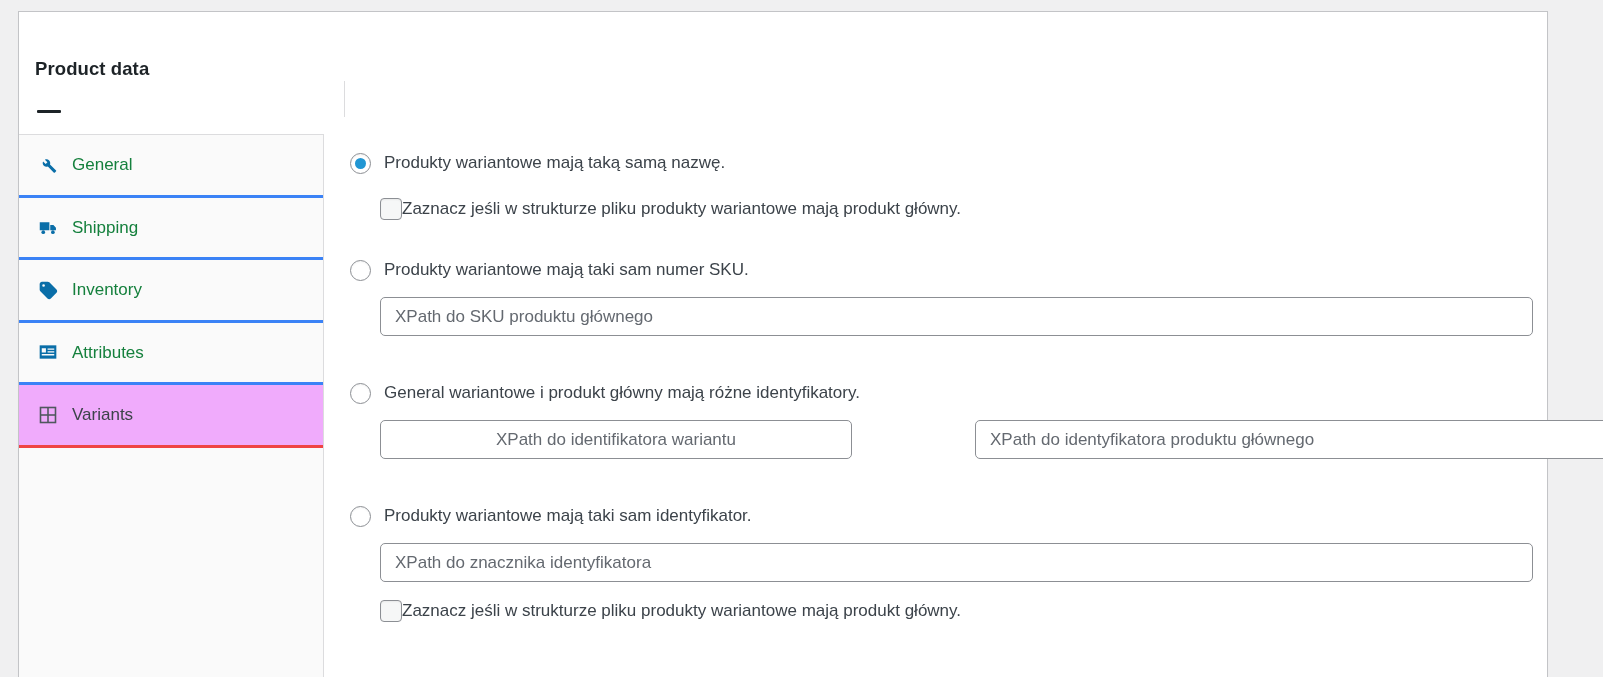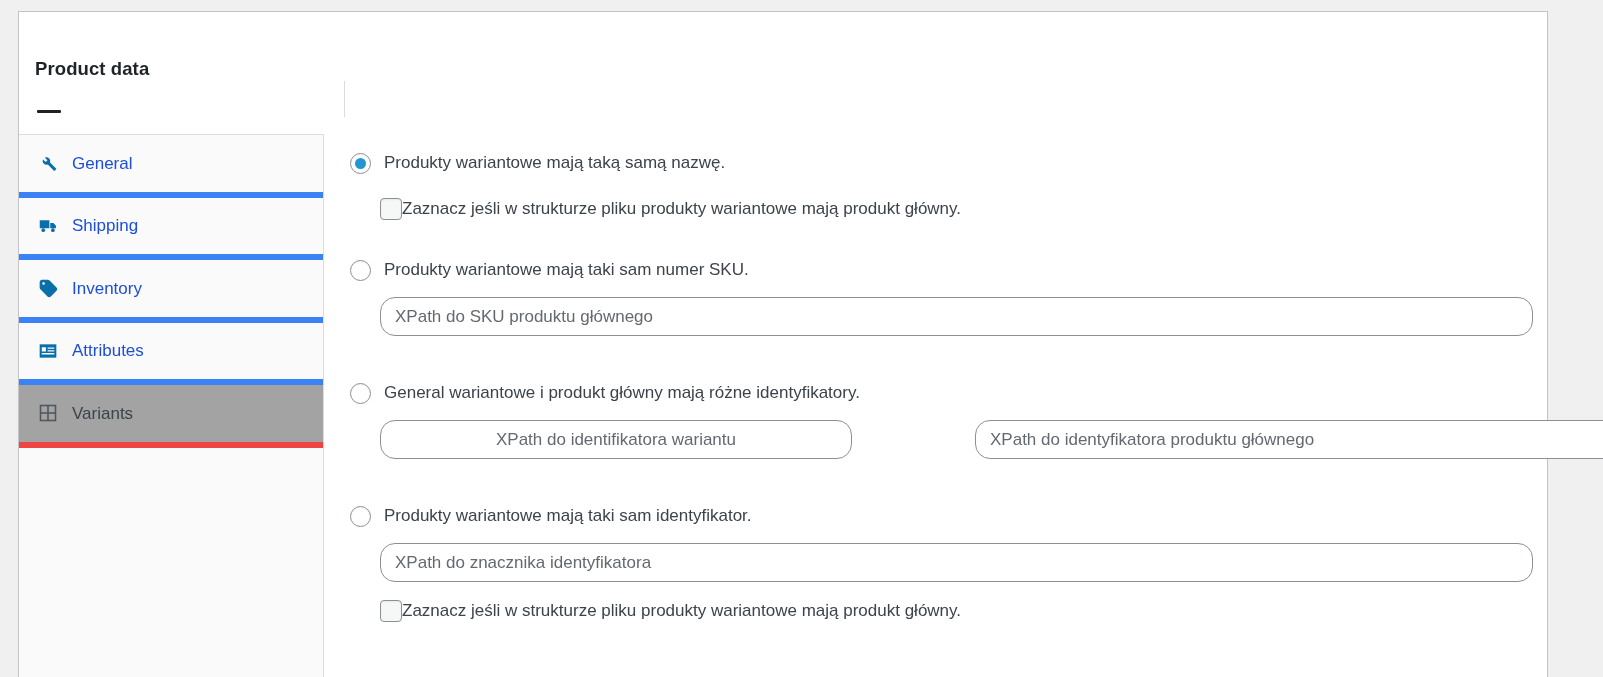--- a/index.html
+++ b/index.html
@@ -112,40 +112,40 @@
     padding: 0;
     margin: 0;
     list-style: none;
   }
   .tab {
     display: flex;
     align-items: center;
     gap: 13px;
     height: 62.5px;
     padding-left: 18px;
-    border-bottom: 6px solid #3b82f6;
-    font-size: 17px;
-    color: #1d4ed8;
+    border-bottom: 3px solid #3b82f6;
+    font-size: 17px;
+    color: #15803d;
     cursor: pointer;
     line-height: 1;
   }
   .tab .tab-icon {
     width: 22px;
     height: 22px;
     flex: 0 0 22px;
     display: flex;
     align-items: center;
     justify-content: center;
     color: #0a6ea8;
   }
   .tab .tab-icon svg { display: block; }
   .tab.active {
-    background: #a3a3a3;
+    background: #f0abfc;
     color: #3c434a;
-    border-bottom: 6px solid #ef4444;
+    border-bottom: 3px solid #ef4444;
     text-align: center;
   }
   .tab.active .tab-icon { color: #50575e; }
 
   
   #tab-content {
     flex: 1 1 auto;
     position: relative;
     border-top: 1px solid transparent;
     padding: 0;
@@ -206,21 +206,21 @@
   }
   .check-label {
     font-size: 17px;
     color: #3c434a;
     cursor: pointer;
   }
 
   .field {
     height: 39px;
     border: 1px solid #8c8f94;
-    border-radius: 15px;
+    border-radius: 5px;
     background: #fff;
     font-size: 17px;
     font-family: "Liberation Sans", "DejaVu Sans", sans-serif;
     color: #3c434a;
     padding: 0 14px;
     outline: none;
   }
   .field::placeholder { color: #646970; opacity: 1; }
   .field-full {
     position: absolute;

